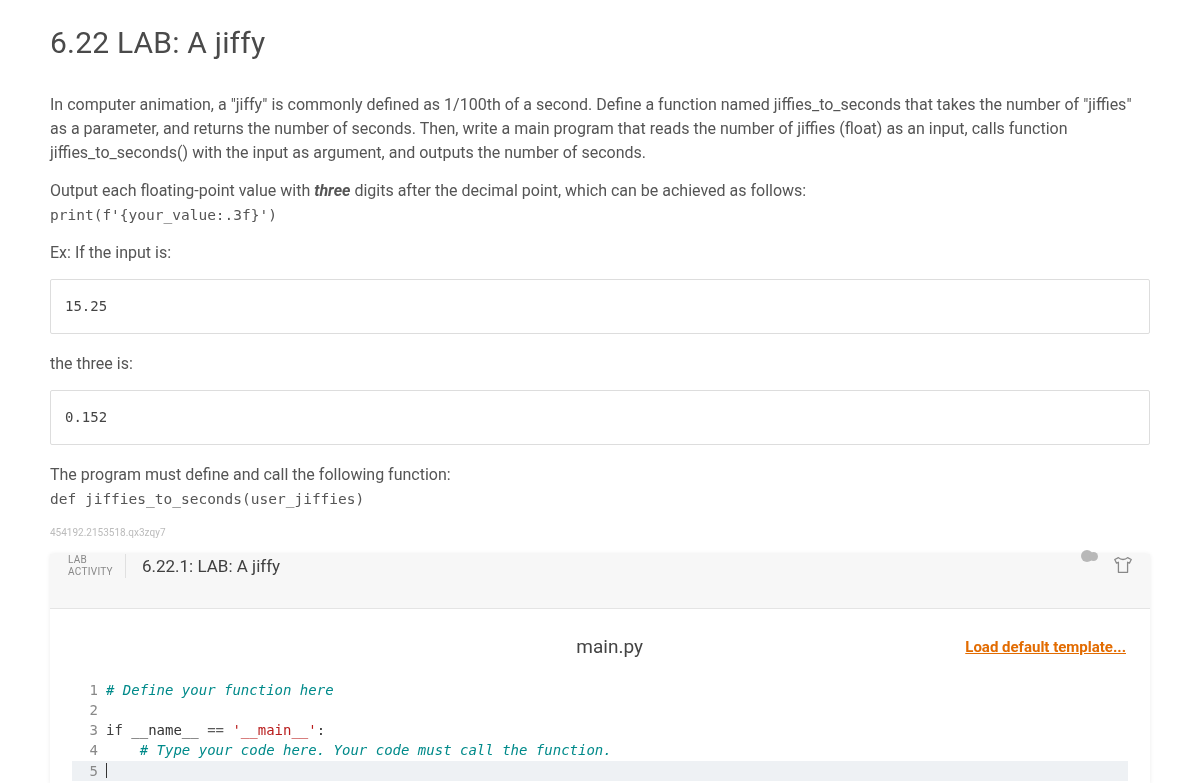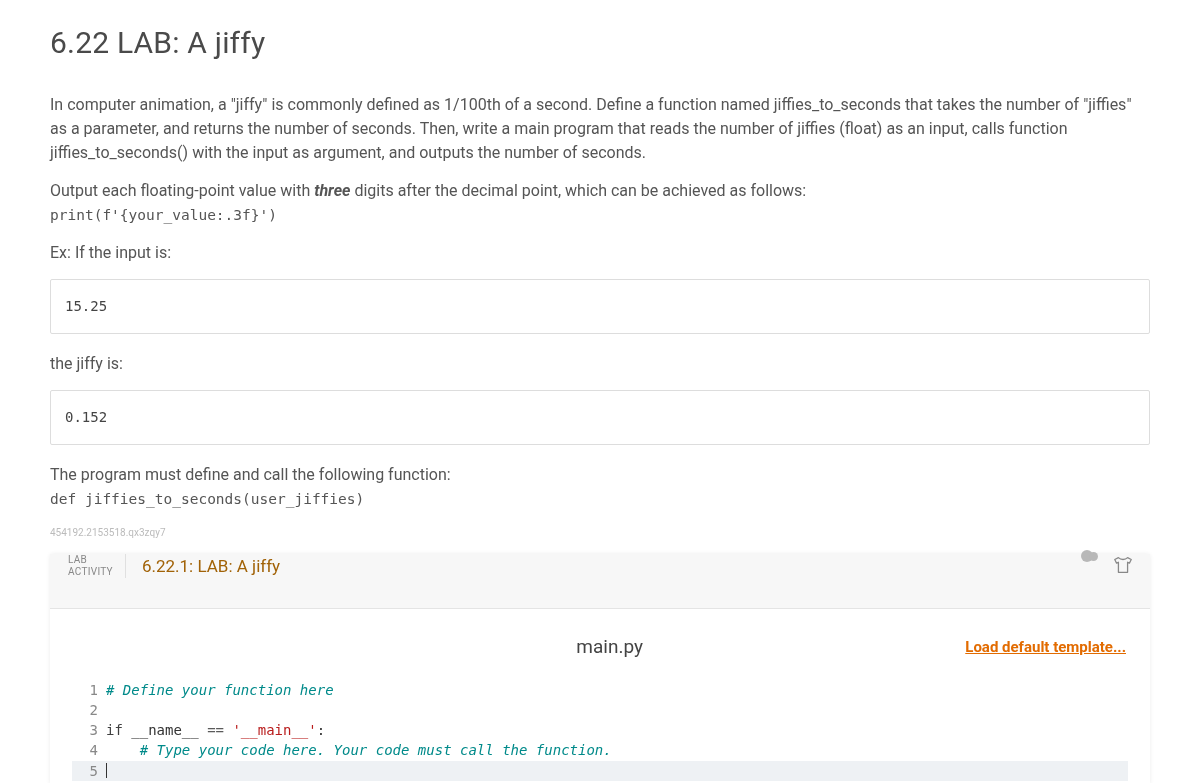--- a/index.html
+++ b/index.html
@@ -72,21 +72,21 @@
     color: #888;
     letter-spacing: 0.3px;
     line-height: 1.2;
     border-right: 1px solid #e0e0e0;
   }
   .lab-title-cell {
     display:flex;
     align-items:center;
     padding: 0 16px;
     font-size: 17px;
-    color: #a16207;
+    color: #404040;
     font-weight: 400;
     flex: 1;
   }
   .lab-icons {
     display:flex;
     align-items:center;
     gap: 10px;
     padding-right: 16px;
   }
   .cloud-icon {
@@ -193,21 +193,21 @@
 
   <p>
     <span>Output each floating-point value with </span><strong class="em3">three</strong><span> digits after the decimal point, which can be achieved as follows:</span><br>
     <span class="mono">print(f'{your_value:.3f}')</span>
   </p>
 
   <p>Ex: If the input is:</p>
 
   <div class="io-box">15.25</div>
 
-  <p>the jiffy is:</p>
+  <p>the three is:</p>
 
   <div class="io-box">0.152</div>
 
   <p>
     <span>The program must define and call the following function:</span><br>
     <span class="mono">def jiffies_to_seconds(user_jiffies)</span>
   </p>
 
   <div class="hash-watermark">454192.2153518.qx3zqy7</div>
 

